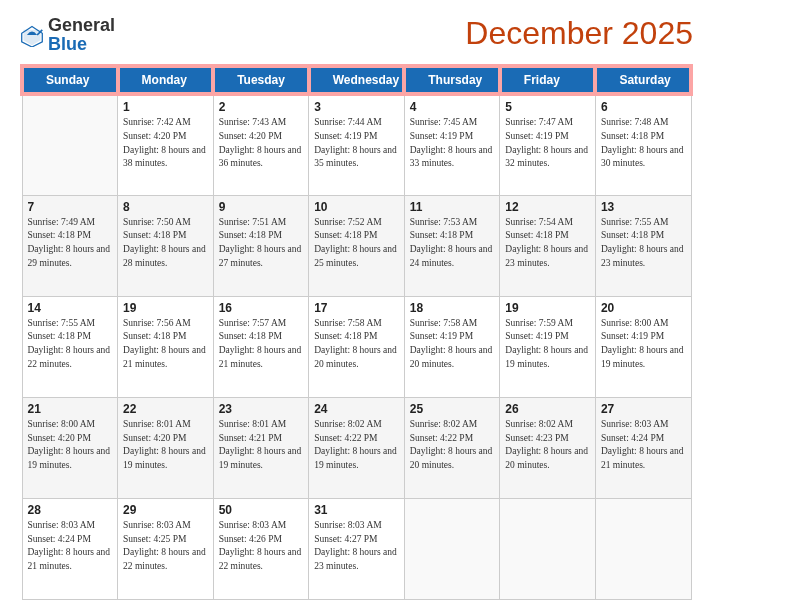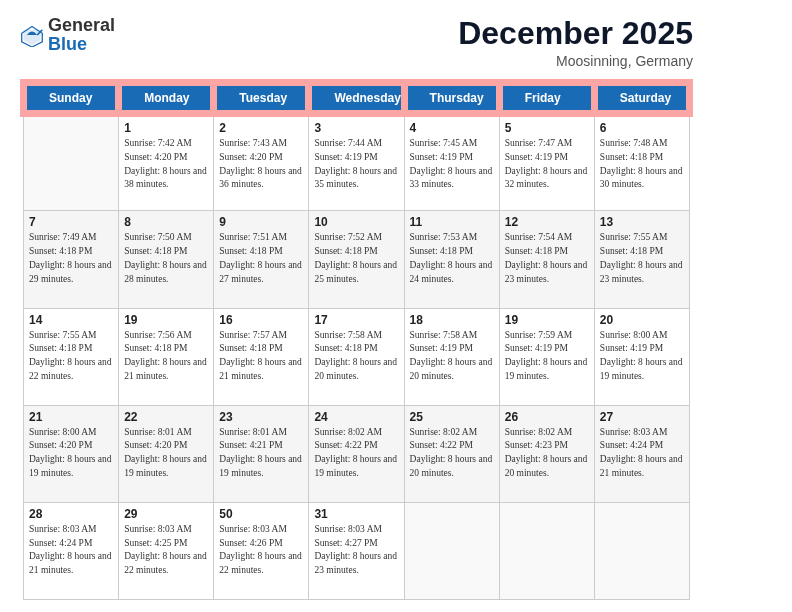--- a/index.html
+++ b/index.html
@@ -37,22 +37,22 @@
     .logo-blue { color: #1a6bb5; }
     .logo-icon {
       width: 24px;
       height: 24px;
     }
     .title-block {
       text-align: right;
     }
     .month-title {
       font-size: 32px;
-      font-weight: bold;
-      color: #0f172a;
+      font-weight: normal;
+      color: #c2410c;
       line-height: 1.1;
     }
     .location {
       font-size: 14px;
       color: #555;
       margin-top: 2px;
     }
     .calendar {
       flex: 1;
       border: 1px solid #ccc;
@@ -60,21 +60,21 @@
       width: 100%;
       table-layout: fixed;
     }
     .calendar th {
       background-color: #1a6bb5;
       color: white;
       font-size: 12px;
       font-weight: bold;
       text-align: left;
       padding: 5px 22px;
-      border: 7px solid #fca5a5;
+      border: 4px solid #fca5a5;
     }
     .calendar td {
       border: 1px solid #ccc;
       vertical-align: top;
       padding: 4px 5px;
       font-size: 10px;
       color: #333;
       height: 88px;
     }
     .calendar td.empty {
@@ -117,21 +117,20 @@
       </svg>
       <div>
         <span class="logo-text">
           <span class="logo-general">General</span><br>
           <span class="logo-blue">Blue</span>
         </span>
       </div>
     </div>
     <div class="title-block">
       <div class="month-title">December 2025</div>
-      <div class="location">Moosinning, Germany</div>
     </div>
   </div>
 
   <table class="calendar">
     <thead>
       <tr>
         <th>Sunday</th>
         <th>Monday</th>
         <th>Tuesday</th>
         <th>Wednesday</th>

